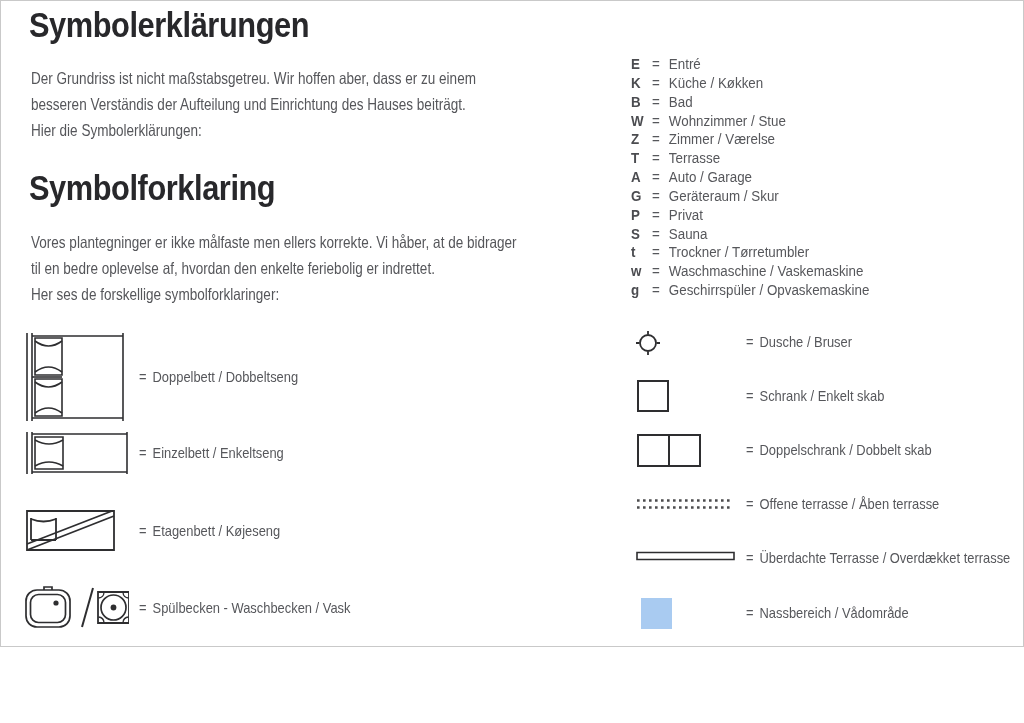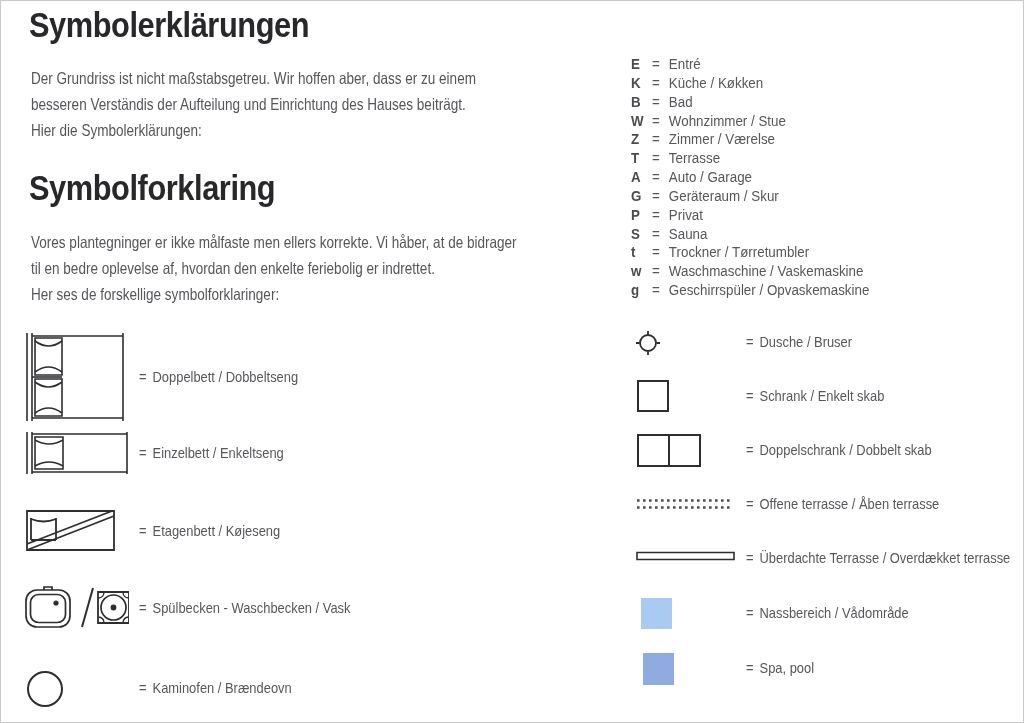--- a/index.html
+++ b/index.html
@@ -1,20 +1,20 @@
 <!DOCTYPE html>
 <html><head>
 <meta charset="utf-8">
 <style>
   * { margin: 0; padding: 0; box-sizing: border-box; }
   html, body { background: #ffffff; }
   .page {
     position: relative;
     width: 1024px;
-    height: 723px;
+    height: 647px;
     background: #ffffff;
     border: 1px solid #c9c9c9;
     overflow: hidden;
     font-family: "Liberation Sans", sans-serif;
     color: #56575b;
   }
   .abs { position: absolute; }
   h1.title {
     font-size: 35px;
     font-weight: 700;

